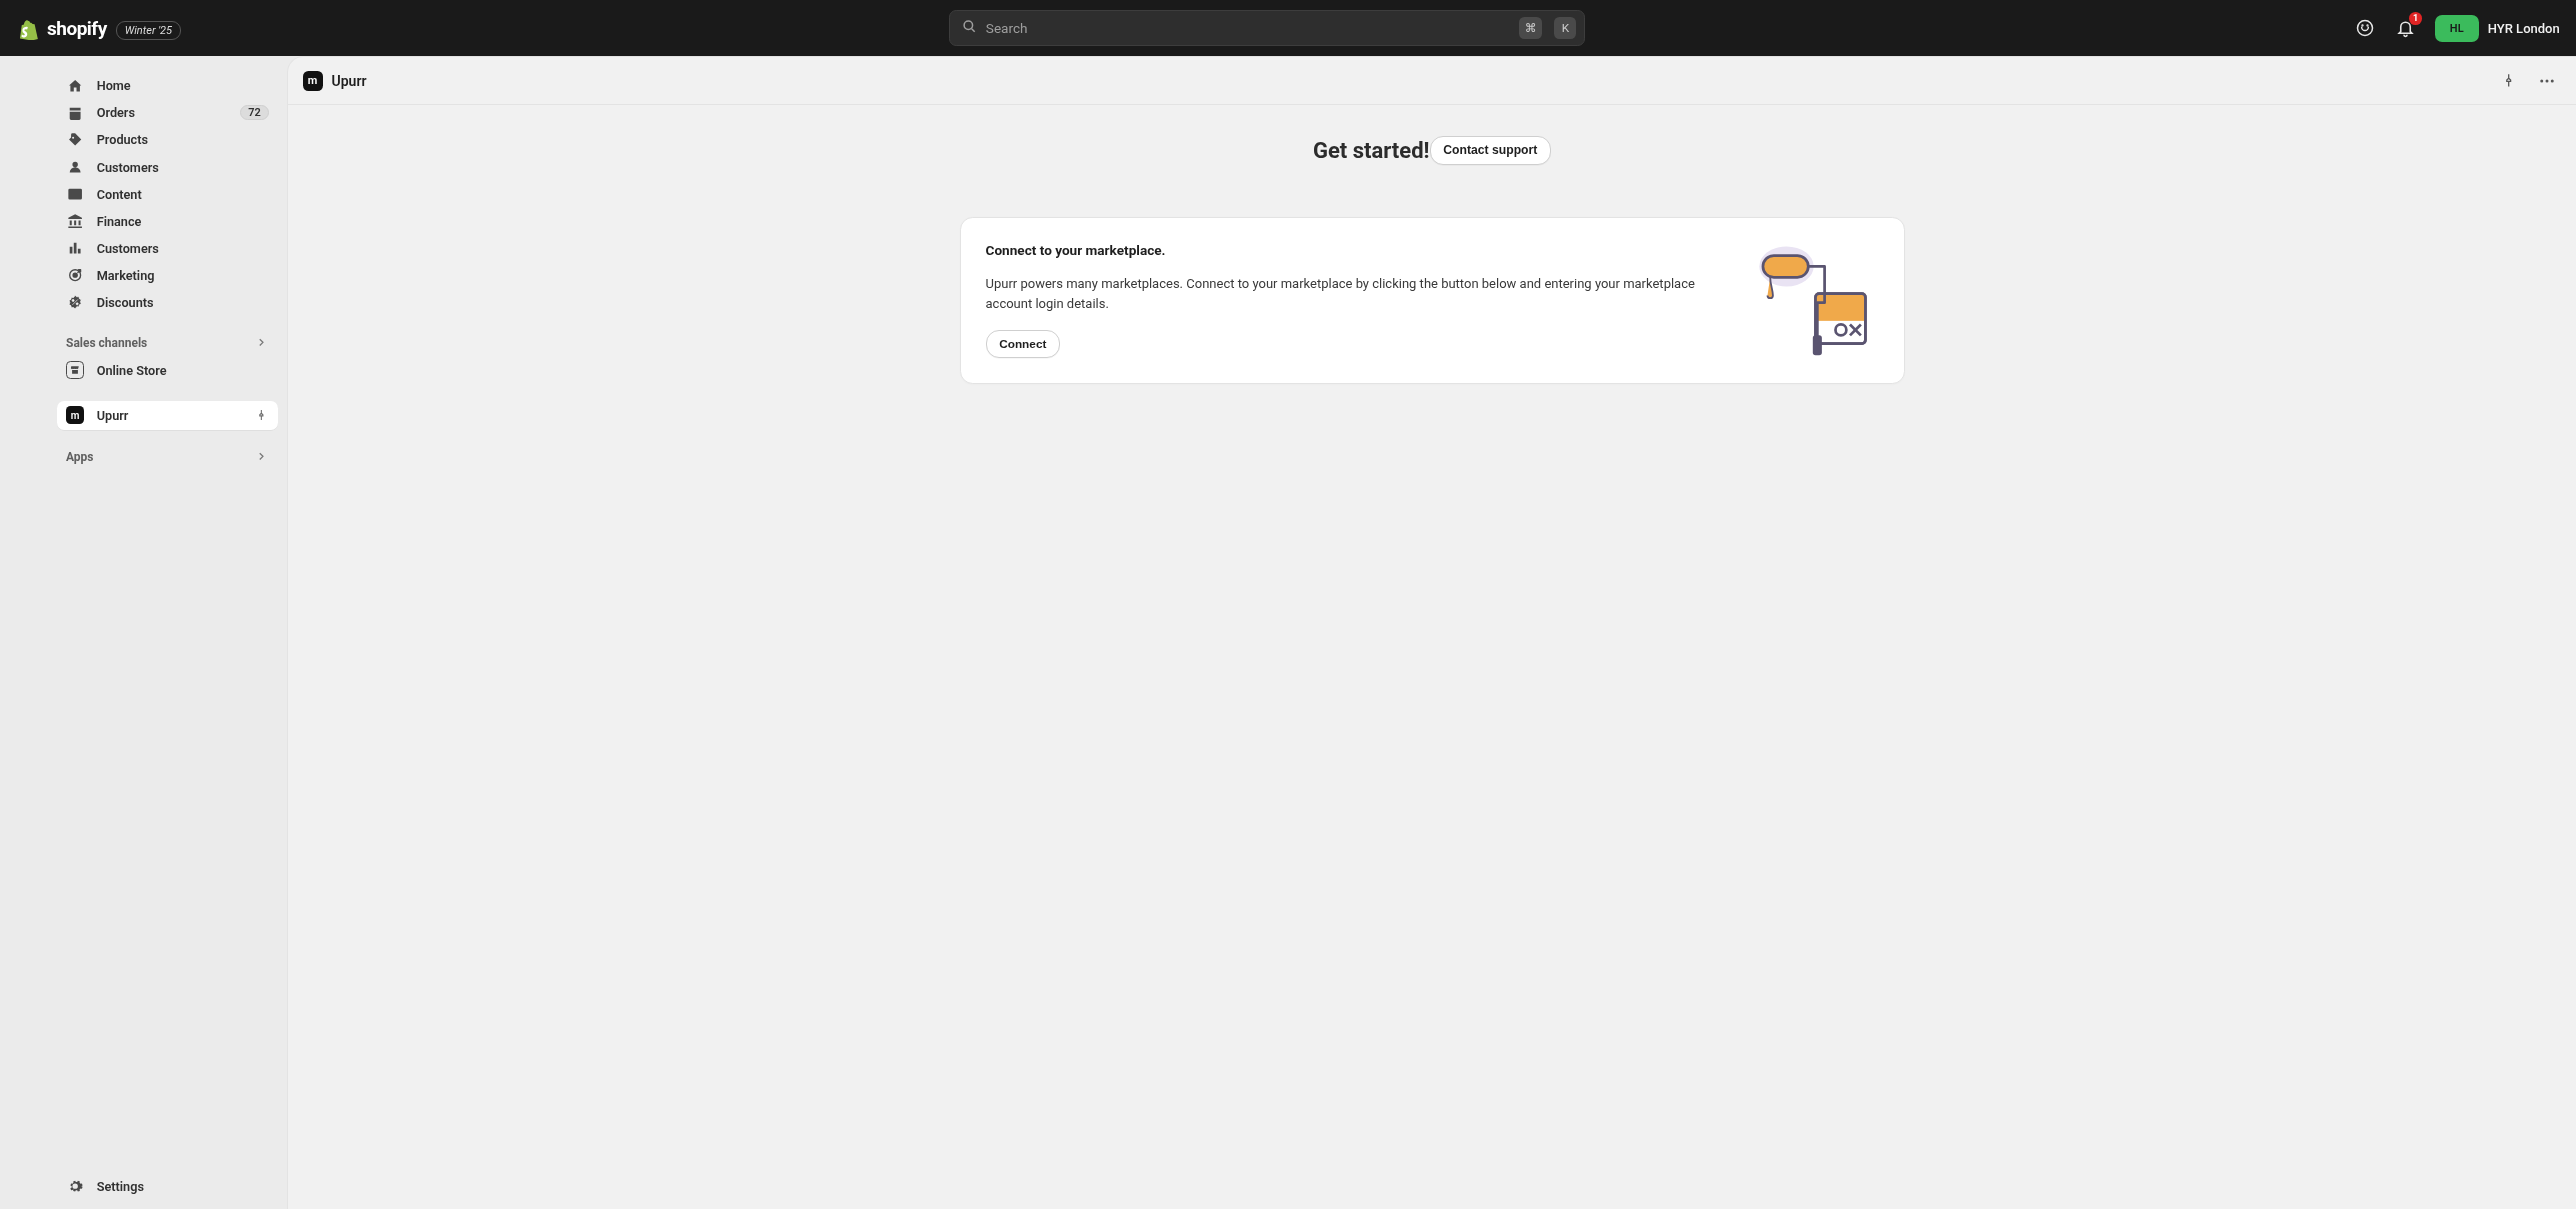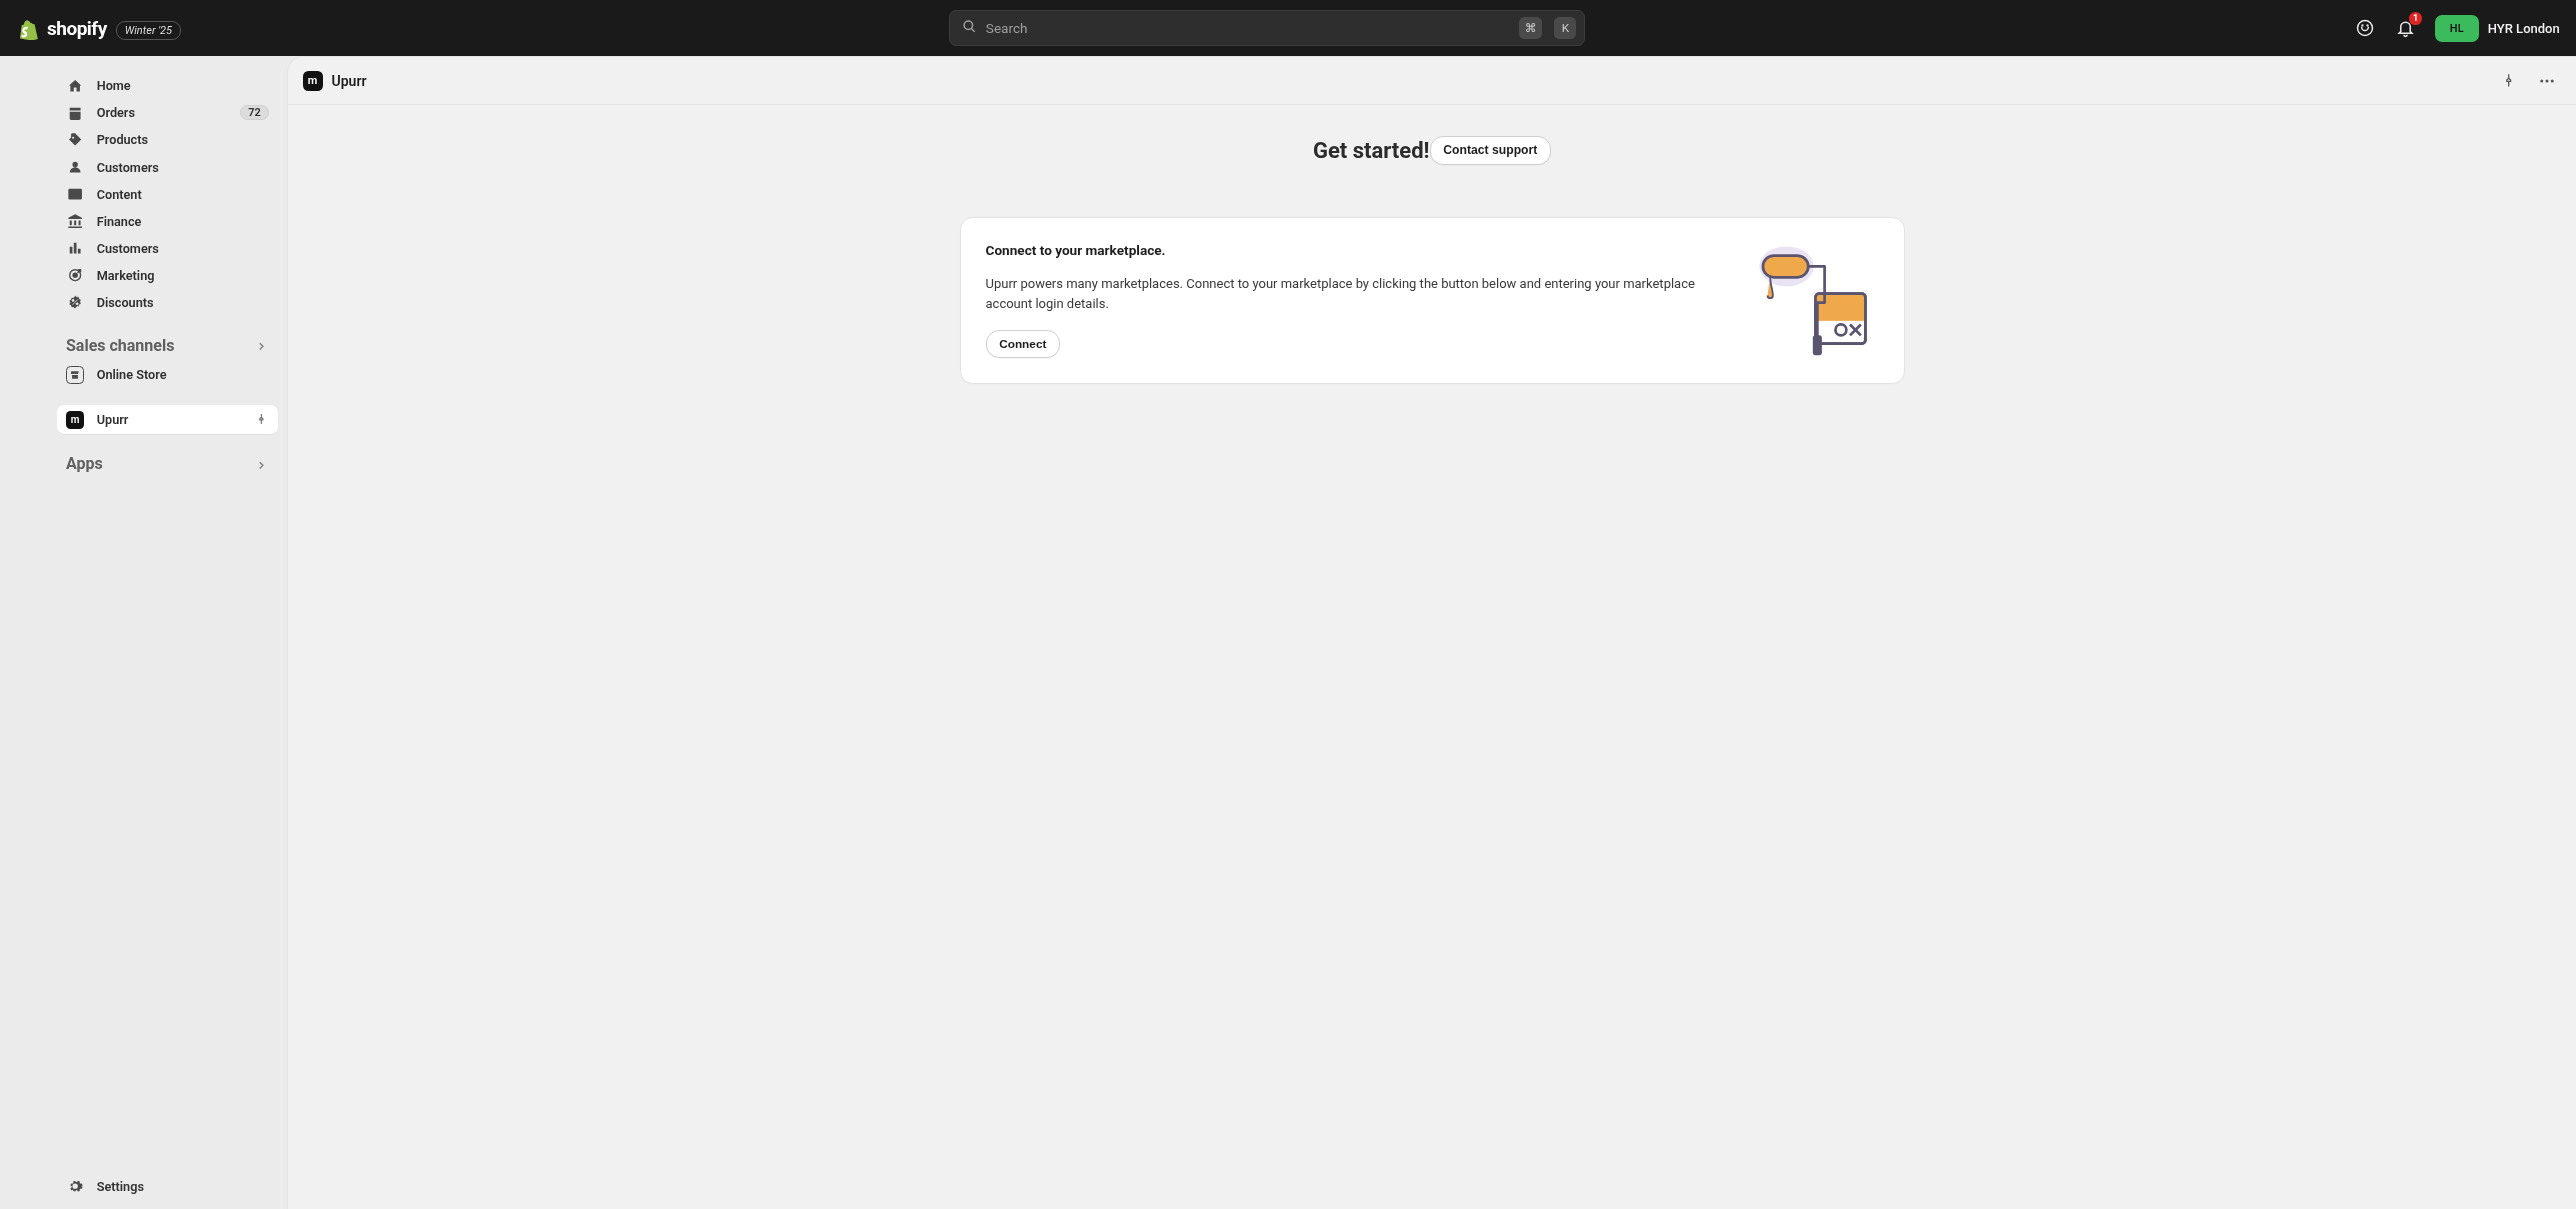--- a/index.html
+++ b/index.html
@@ -72,21 +72,21 @@
   }
   .nav-item.active { background: #fff; box-shadow: 0 0.9px 0 rgba(0,0,0,.05); }
   .nav-icon { width: 18px; display: flex; align-items: center; justify-content: center; color: #4a4a4a; }
   .nav-label { flex: 1; }
   .nav-badge {
     background: #dcdcdc; border: 0.9px solid #cfcfcf; color: #303030;
     font-size: 11px; font-weight: 600; padding: 0px 7.2px; border-radius: 8.1px;
   }
   .nav-section-header {
     display: flex; align-items: center; justify-content: space-between;
-    padding: 7.2px 9px 5.4px 9px; font-size: 16px; font-weight: 700; color: #606060;
+    padding: 7.2px 9px 5.4px 9px; font-size: 12px; font-weight: 700; color: #606060;
     margin-top: 12.7px; cursor: pointer;
   }
   .chev { width: 14.5px; height: 14.5px; color: #7a7a7a; }
   .subnav .nav-item { font-weight: 600; }
   .app-icon {
     width: 18px; height: 18px; border-radius: 4.5px; background: #111; color: #fff;
     display: flex; align-items: center; justify-content: center; font-size: 10px; font-weight: 600;
   }
   .pin-mini { width: 14.5px; height: 14.5px; color: #6b6b6b; display:flex; align-items:center; justify-content:center; }
   .sidebar-spacer { flex: 1; }

